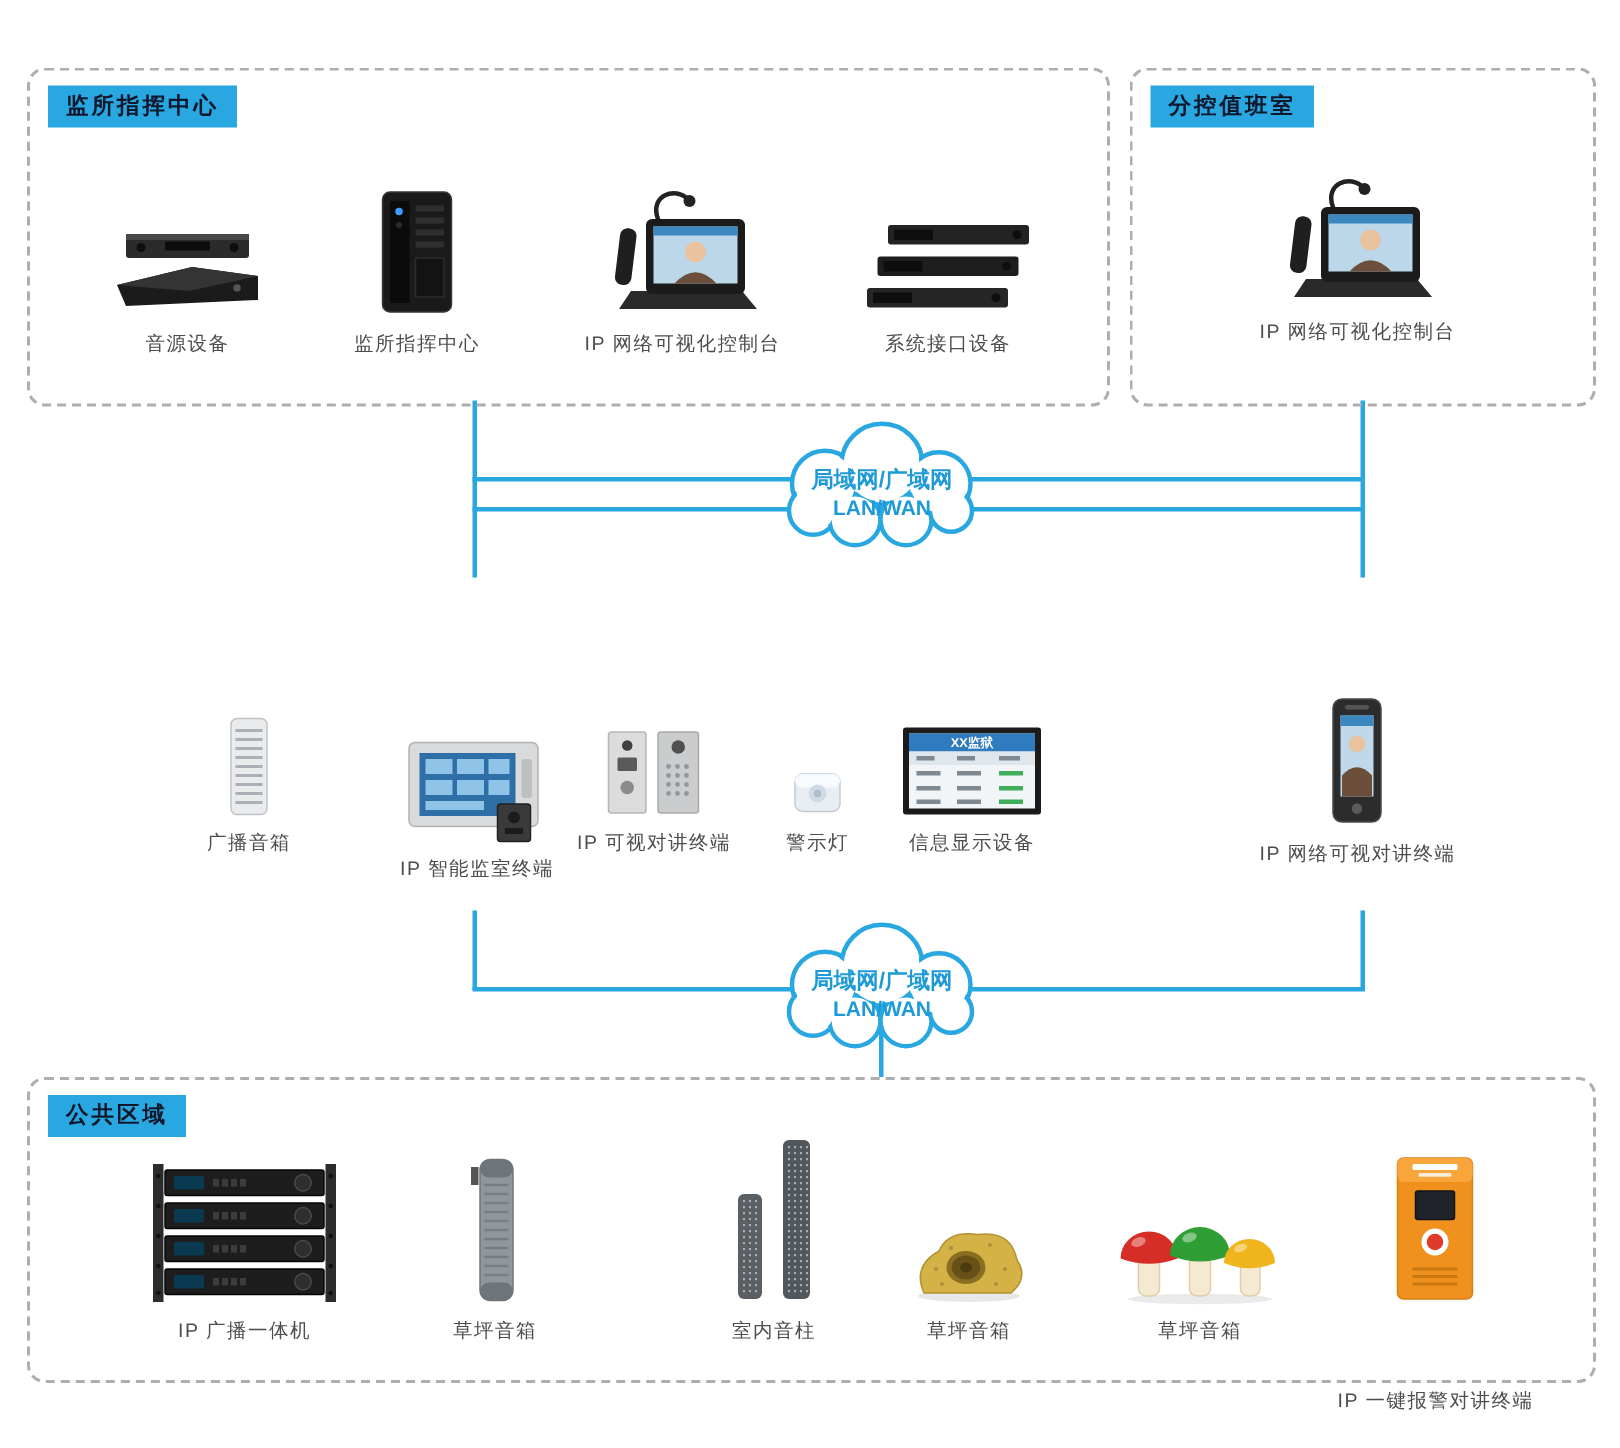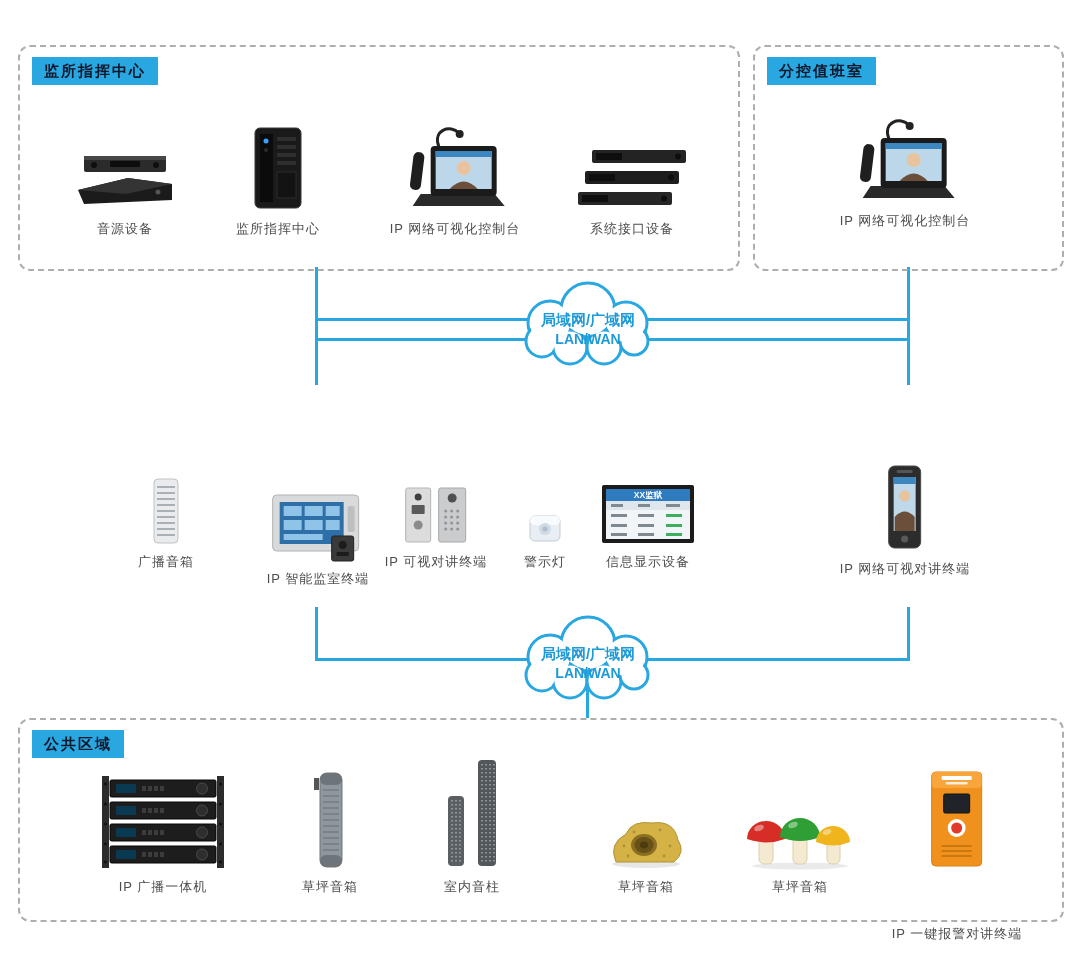--- a/index.html
+++ b/index.html
@@ -350,21 +350,21 @@
             <line x1="13" y1="62" x2="29" y2="62"></line>
           <line x1="13" y1="68" x2="29" y2="68"></line>
             <line x1="13" y1="74" x2="29" y2="74"></line>
           <line x1="13" y1="80" x2="29" y2="80"></line>
         </g>
       </svg>
     </div>
     <div class="device-label">草坪音箱</div>
   </div>
 
-  <div class="device" style="left:472px;top:752px;">
+  <div class="device" style="left:516px;top:752px;">
     <div class="icon-box" style="height:118px;">
       <svg width="72" height="114" viewBox="0 0 72 114">
         <rect x="12" y="40" width="16" height="70" rx="4" fill="#5a5f64"></rect>
         <g stroke="#a7adb2" stroke-width="1.4" stroke-dasharray="1.5 2.5">
           <line x1="16" y1="44" x2="16" y2="106"></line>
             <line x1="20" y1="44" x2="20" y2="106"></line>
             <line x1="24" y1="44" x2="24" y2="106"></line>
         </g>
         <rect x="42" y="4" width="18" height="106" rx="4" fill="#52575c"></rect>
         <g stroke="#a7adb2" stroke-width="1.4" stroke-dasharray="1.5 2.5">

